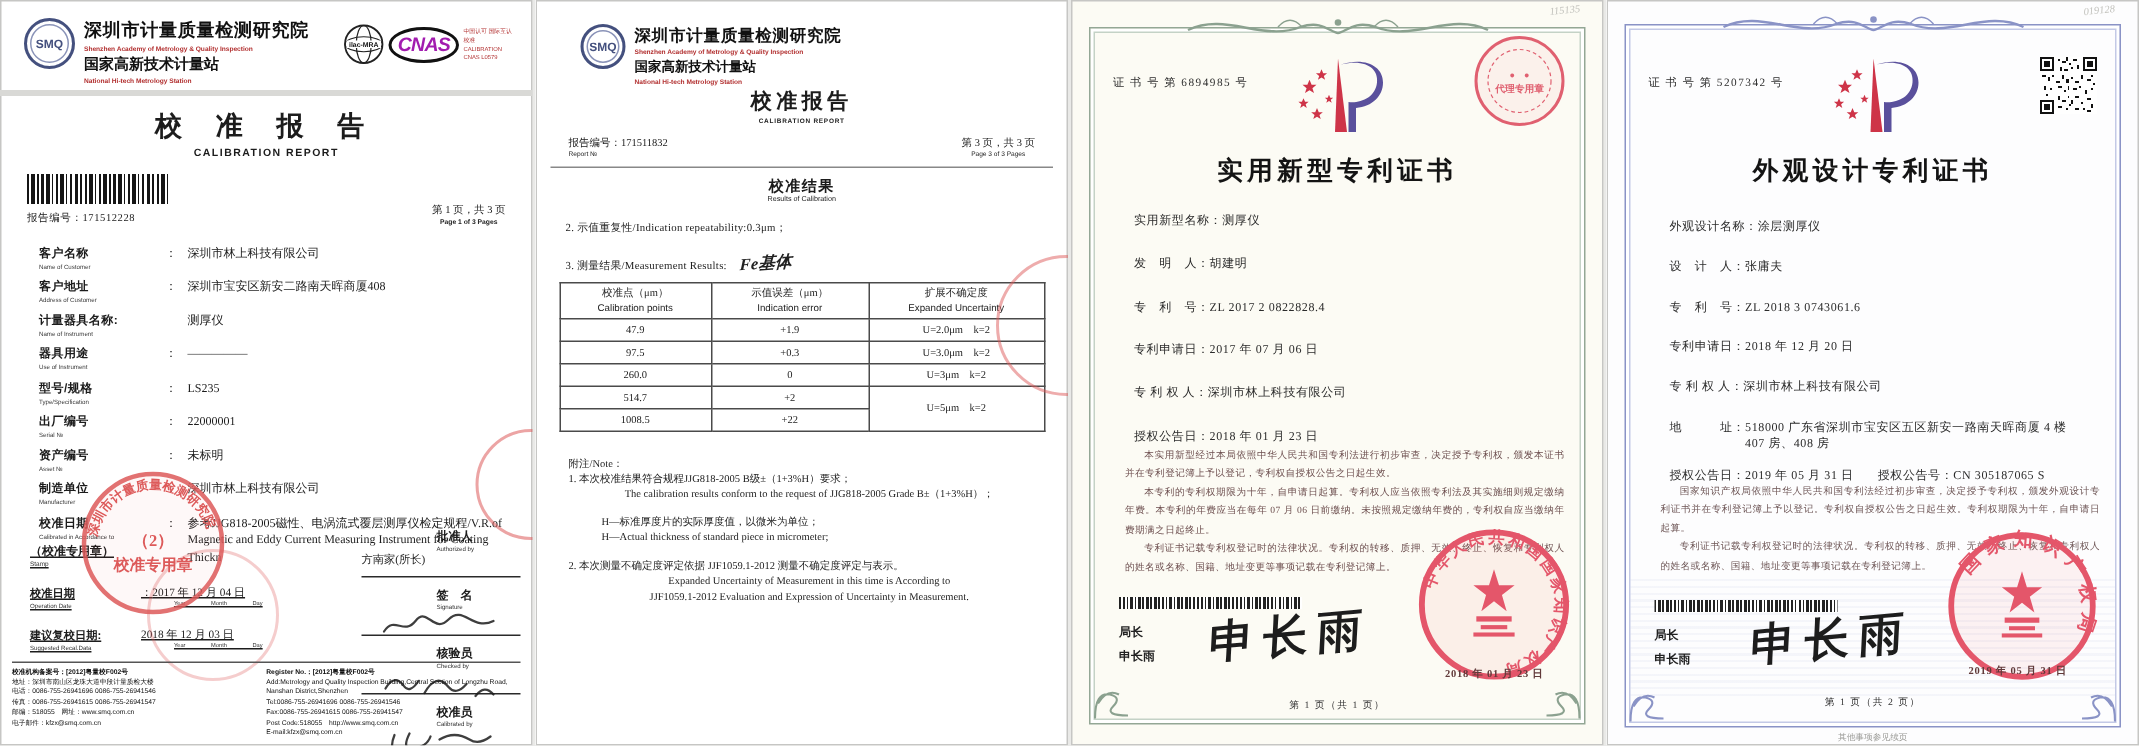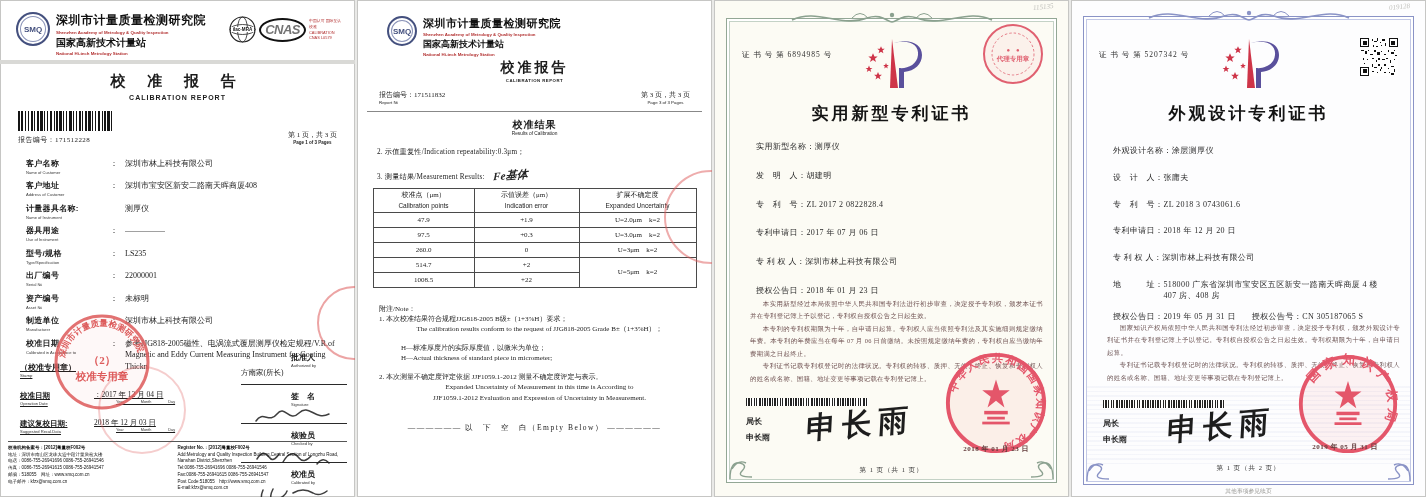--- a/index.html
+++ b/index.html
@@ -15,26 +15,26 @@
     font:bold 8px "Liberation Sans",sans-serif;display:flex;align-items:center;justify-content:center;
     flex:none;box-shadow:inset 0 0 0 2px #fff, inset 0 0 0 3px #8a93b8;}
   .org-cn{font:bold 12px "Liberation Sans",sans-serif;letter-spacing:.5px;color:#111;}
   .org-en{font:bold 4.4px "Liberation Sans",sans-serif;color:#b23030;margin-top:.5px;}
   .org-cn2{font:bold 10px "Liberation Sans",sans-serif;margin-top:1.5px;color:#111;}
 
   
   .d1-header{display:flex;align-items:flex-start;padding:12px 6px 4px 16px;}
   .d1-accred{margin-left:auto;display:flex;align-items:center;gap:3px;padding-right:4px;margin-top:4px;}
   .ilac-badge{flex:none;}
-  .cnas-badge{font:italic 900 13px "Liberation Sans",sans-serif;color:#737373;border:2.5px solid #111;
+  .cnas-badge{font:italic 900 13px "Liberation Sans",sans-serif;color:#a21caf;border:2.5px solid #111;
     border-radius:50%;padding:3px 4px 4px;letter-spacing:-.5px;line-height:1;}
   .cnas-side{font:3.9px "Liberation Sans",sans-serif;color:#b23030;width:36px;line-height:1.5;}
   .headerband{height:4px;background:#d9d9d6;}
   .d1-title{text-align:center;margin-top:8px;}
-  .d1-title .cn{font-weight:bold;font-size:15px;letter-spacing:9px;}
+  .d1-title .cn{font-weight:bold;font-size:18px;letter-spacing:9px;}
   .d1-title .en{font:bold 7px "Liberation Sans",sans-serif;letter-spacing:1px;margin-top:3px;}
   .d1-meta{display:flex;align-items:flex-end;margin:10px 18px 0 18px;}
   .barcode{width:94px;height:20px;
     background:repeating-linear-gradient(90deg,#151515 0 1.5px,#fff 1.5px 3px,#151515 3px 5.5px,#fff 5.5px 6.8px,#151515 6.8px 7.8px,#fff 7.8px 9.6px);}
   .rno{font-size:7px;margin-top:4px;letter-spacing:.4px;}
   .pginfo{margin-left:auto;text-align:center;font-size:7px;}
   .pginfo .sm{font-size:4.5px;color:#222;font-family:"Liberation Sans",sans-serif;font-weight:bold;}
   .fields{margin:13px 14px 0 26px;}
   .frow{display:flex;margin-bottom:5.5px;align-items:flex-start;}
   .flab{width:84px;flex:none;line-height:1.1;}
@@ -425,21 +425,20 @@
       </table>
     <div class="stamp-svg" style="right:-46px;top:170px;width:90px;height:90px;border:2.5px solid rgba(221,90,90,.5);border-radius:50%;"></div>
     <div class="note t">附注/Note：</div>
     <div class="note">1. 本次校准结果符合规程JJG818-2005  B级±（1+3%H）要求；</div>
     <div class="note ind1">The calibration results conform to the request of JJG818-2005 Grade B±（1+3%H）；</div>
     <div class="note ind2 gap">H—标准厚度片的实际厚度值，以微米为单位；</div>
     <div class="note ind2">H—Actual thickness of standard piece in micrometer;</div>
     <div class="note gap">2. 本次测量不确定度评定依据 JJF1059.1-2012 测量不确定度评定与表示。</div>
     <div class="note ind1">Expanded Uncertainty of Measurement in this time is  According to</div>
     <div class="note ind1">JJF1059.1-2012 Evaluation and Expression of Uncertainty in Measurement.</div>
-    <div class="emptybelow">—————— 以　下　空　白（Empty Below） ——————</div>
   </div>
 
   <div class="doc cert p3">
     <div class="frame green"></div>
     <svg class="stamp-svg" style="left:50%;top:8px;transform:translateX(-50%);" width="210" height="20" viewBox="0 0 210 20">
       <path d="M5 12 C30 0 55 20 80 10 C95 5 100 14 105 14 C110 14 115 5 130 10 C155 20 180 0 205 12" fill="none" stroke="#8ba18f" stroke-width="1.6"></path>
       <path d="M65 10 q8 -9 16 0 M129 10 q8 -9 16 0" fill="none" stroke="#8ba18f" stroke-width="1"></path>
       <circle cx="105" cy="7" r="2.2" fill="#8ba18f"></circle>
     </svg>
     <div class="pencil">115135</div>

